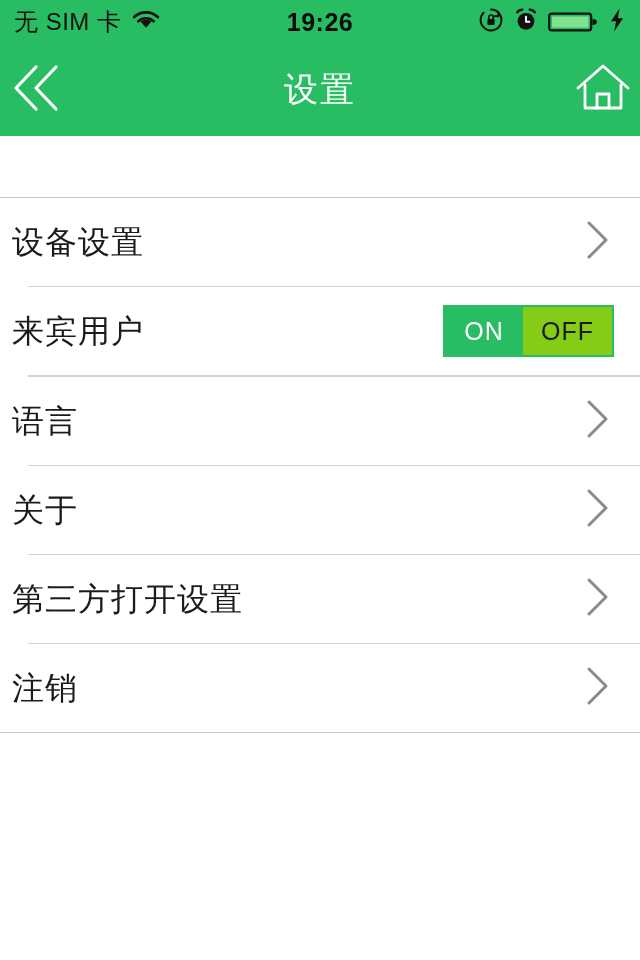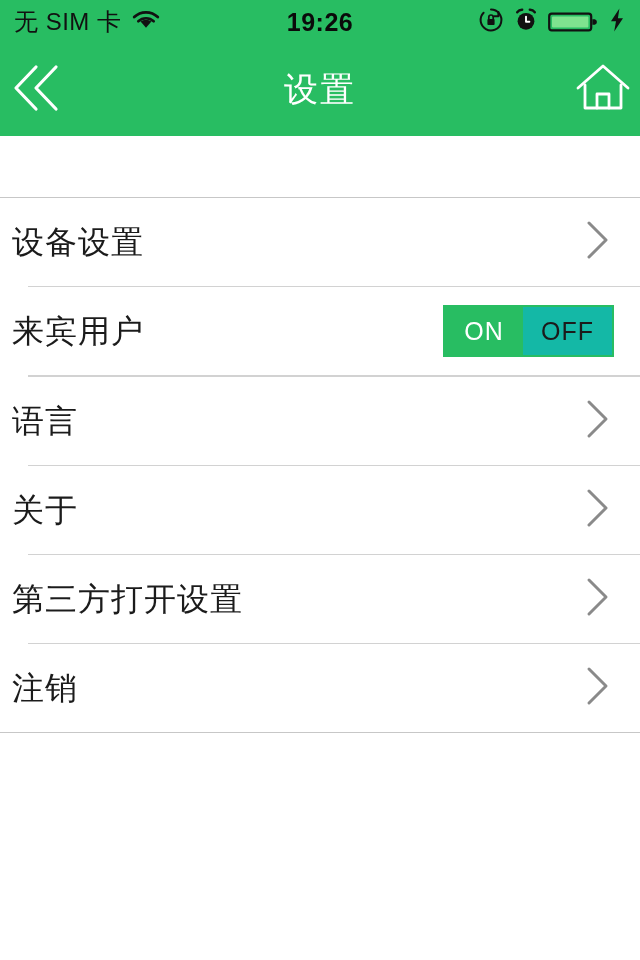--- a/index.html
+++ b/index.html
@@ -161,21 +161,21 @@
     font-weight: normal;
     letter-spacing: 1px;
     padding: 0 18px;
     min-width: 78px;
   }
   .seg-on {
     background: #28bd62;
     color: #ffffff;
   }
   .seg-off {
-    background: #14b8a6;
+    background: #84cc16;
     color: #1b1b1b;
   }
 
   .filler { background: #ffffff; flex: 1; }
 </style>
 </head>
 <body>
 
 <div class="phone">
 

